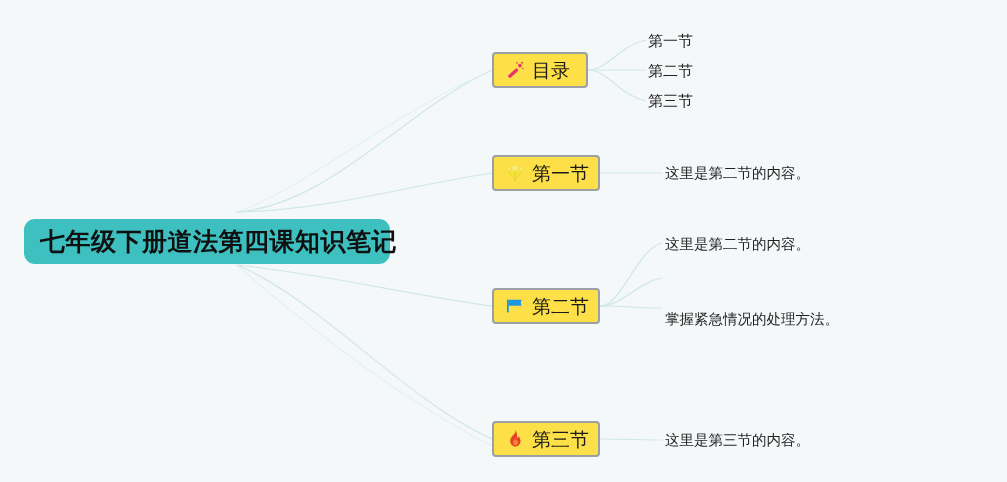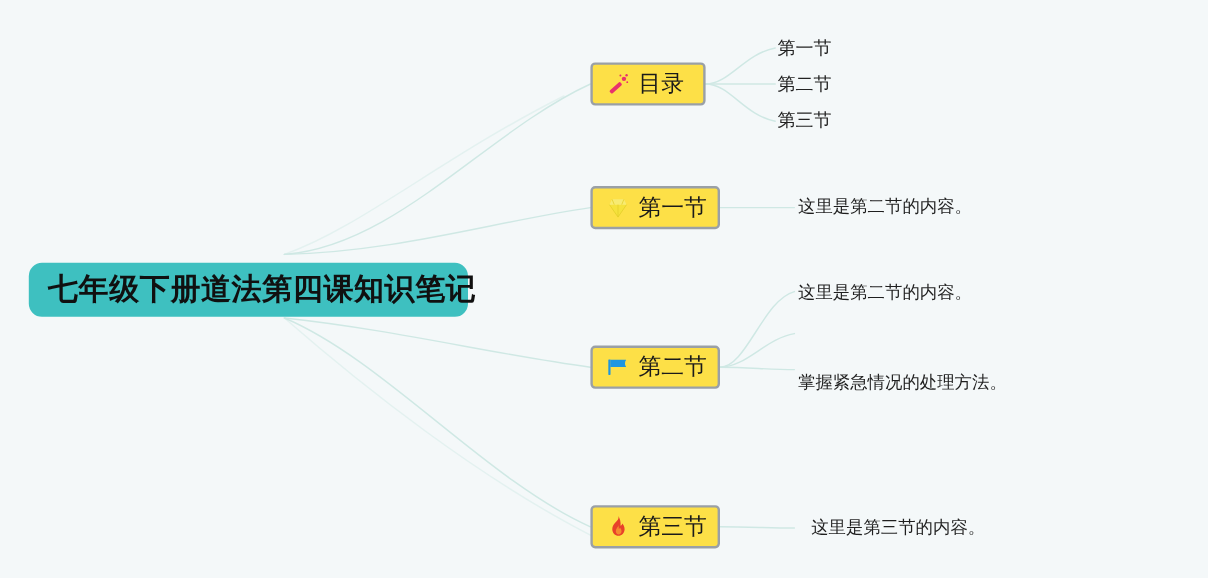--- a/index.html
+++ b/index.html
@@ -110,21 +110,21 @@
   
   #cat-child-0 { left: 648px; top: 33px; }
   #cat-child-1 { left: 648px; top: 63px; }
   #cat-child-2 { left: 648px; top: 93px; }
 
   
   #sec1-content-0 { left: 665px; top: 166px; }
   #sec2-content-0 { left: 665px; top: 237px; }
   #sec2-content-1 { left: 665px; top: 272px; }
   #sec2-content-2 { left: 665px; top: 312px; }
-  #sec3-content-0 { left: 665px; top: 433px; margin-left: 11px; }
+  #sec3-content-0 { left: 665px; top: 433px; }
 </style>
 </head>
 <body>
 
 <div id="canvas">
 
   <svg id="edges" viewBox="0 0 1007 482" width="1007" height="482" fill="none">
     <g stroke="#cfe8e4" stroke-width="1.2" fill="none" stroke-linecap="round">
 
       <path d="M237,212 C330,205 405,110 492,70"></path>

